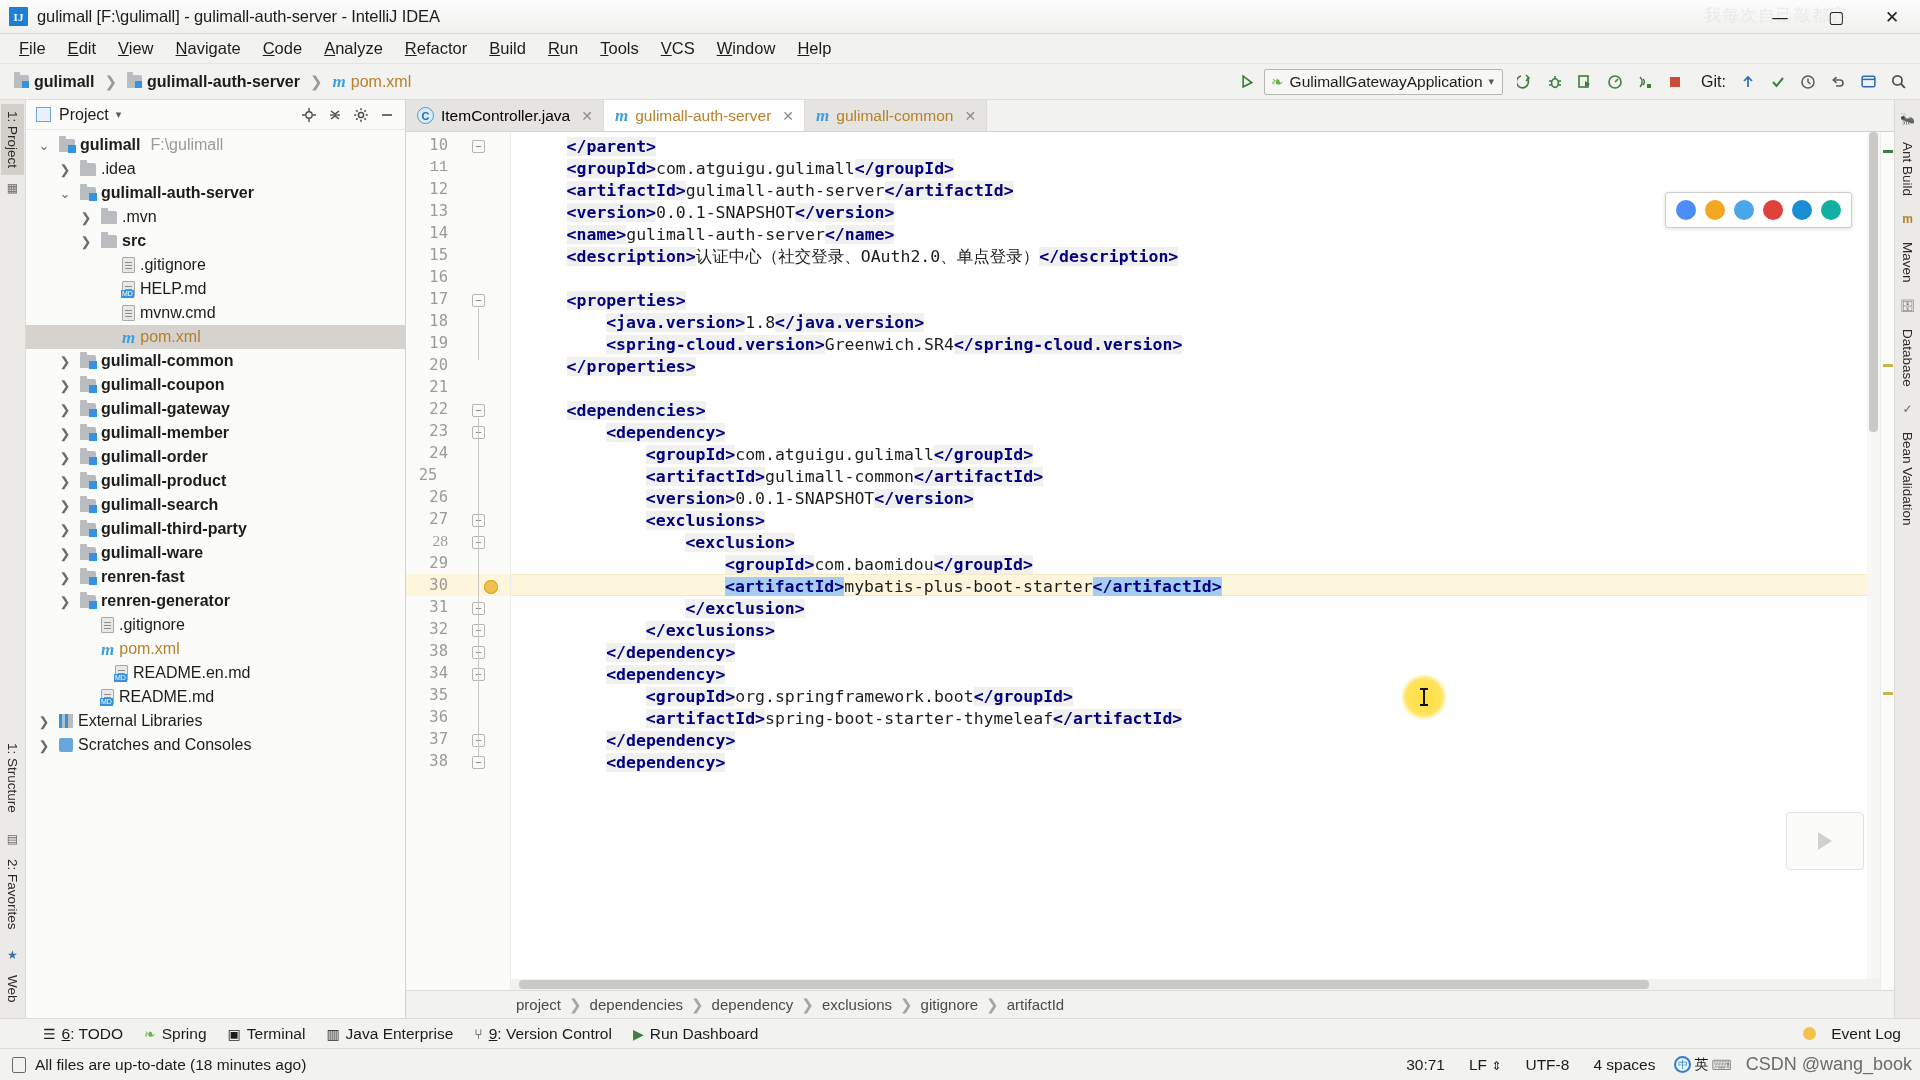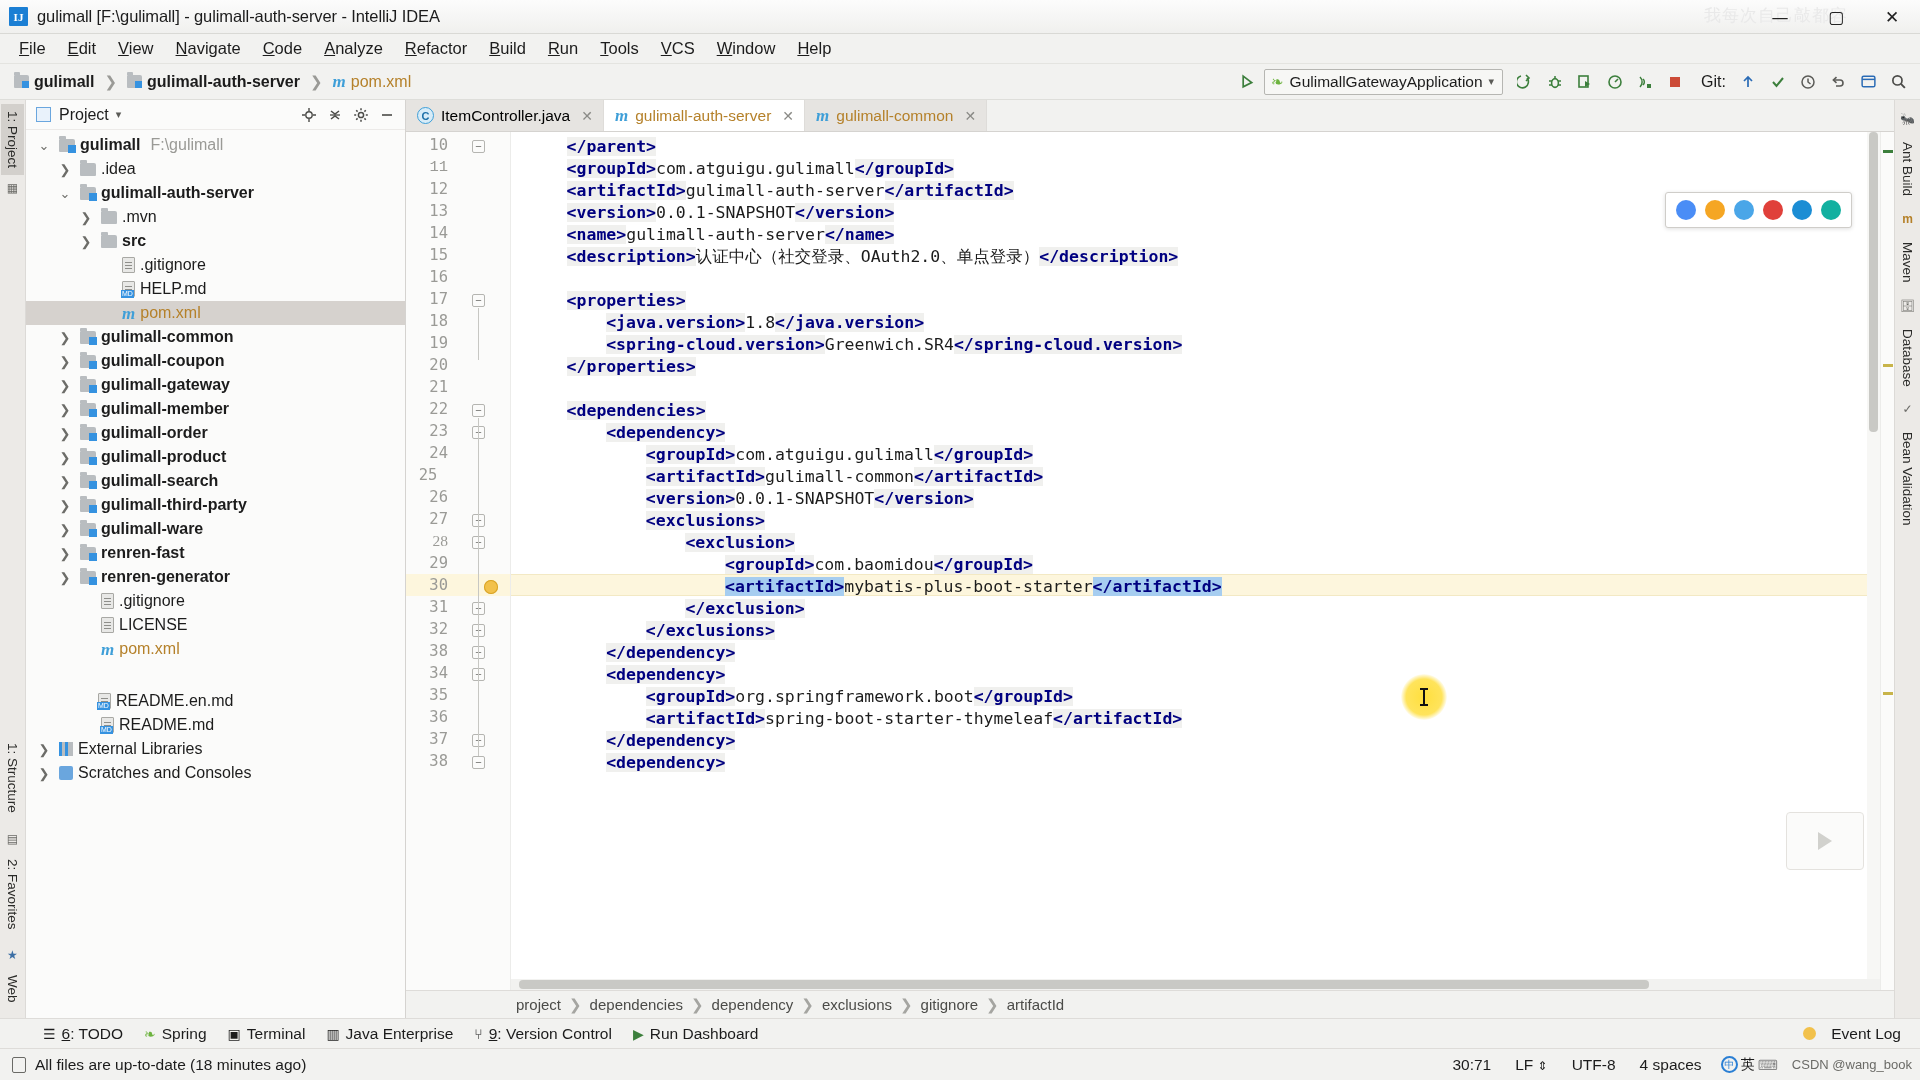--- a/index.html
+++ b/index.html
@@ -293,21 +293,21 @@
   .sb-left { display:flex; align-items:center; gap: 9px; }
   .sb-right { margin-left:auto; display:flex; align-items:center; gap: 14px; }
   .sb-item { padding: 2px 5px; border-radius:2px; white-space:nowrap; }
   .doc-ico{
     width:14px;height:16px;border:1.5px solid #6a6a66;border-radius:2px;display:inline-block;
   }
   .ime-badge{
     display:flex;align-items:center;gap:3px; font-size:14px; color:#1c1c1c;
   }
   .ime-circle{width:17px;height:17px;border-radius:50%;border:2px solid #2a7fd4;color:#2a7fd4;font-size:10px;display:flex;align-items:center;justify-content:center;}
-  .csdn { color:#6b6b67; font-size: 13px; }
+  .csdn { color:#6b6b67; font-size: 18px; }
 
   .scrollbar-v {
     position:absolute; right:0; width: 13px; background:#f7f7f5;
   }
   .scroll-thumb { position:absolute; right:2px; width:9px; background:#c9c9c5; border-radius:4px;}
   .hscroll { position:absolute; left:105px; right:14px; bottom:0; height:11px; background:#f2f2f0;}
   .hthumb { position:absolute; left:8px; height:9px; top:1px; background:#c9c9c5; border-radius:4px;}
 
   .vid-thumb{
     position:absolute; right: 30px; bottom: 120px;
@@ -527,20 +527,25 @@
           <div class="tnode" style="padding-left: 71px;">
             <span class="tw"></span>
             <span class="file-ico"></span>
             <span class="tlabel">.gitignore</span>
           </div>
           <div class="tnode" style="padding-left: 71px;">
             <span class="tw"></span>
             <span class="file-ico md"></span>
             <span class="tlabel">HELP.md</span>
           </div>
+          <div class="tnode" style="padding-left: 71px;">
+            <span class="tw"></span>
+            <span class="file-ico"></span>
+            <span class="tlabel">mvnw.cmd</span>
+          </div>
           <div class="tnode sel" style="padding-left: 71px;">
             <span class="tw"></span>
             <span class="m-ico">m</span>
             <span class="tlabel orange">pom.xml</span>
           </div>
           <div class="tnode" style="padding-left: 29px;">
             <span class="tw">❯</span>
             <span class="folder mod"></span>
             <span class="tlabel bold">gulimall-common</span>
           </div>
@@ -594,29 +599,24 @@
             <span class="folder mod"></span>
             <span class="tlabel bold">renren-generator</span>
           </div>
           <div class="tnode" style="padding-left: 50px;">
             <span class="tw"></span>
             <span class="file-ico"></span>
             <span class="tlabel">.gitignore</span>
           </div>
           <div class="tnode" style="padding-left: 50px;">
             <span class="tw"></span>
-            <span class="file-ico"></span>
-            <span class="tlabel">LICENSE</span>
-          </div>
-          <div class="tnode" style="padding-left: 50px;">
-            <span class="tw"></span>
             <span class="m-ico">m</span>
             <span class="tlabel orange">pom.xml</span>
           </div>
-          <div class="tnode" style="padding-left: 47px; margin-top: 28px;">
+          <div class="tnode" style="padding-left: 64px;">
             <span class="tw"></span>
             <span class="file-ico md"></span>
             <span class="tlabel">README.en.md</span>
           </div>
           <div class="tnode" style="padding-left: 50px;">
             <span class="tw"></span>
             <span class="file-ico md"></span>
             <span class="tlabel">README.md</span>
           </div>
           <div class="tnode" style="padding-left: 8px;">

